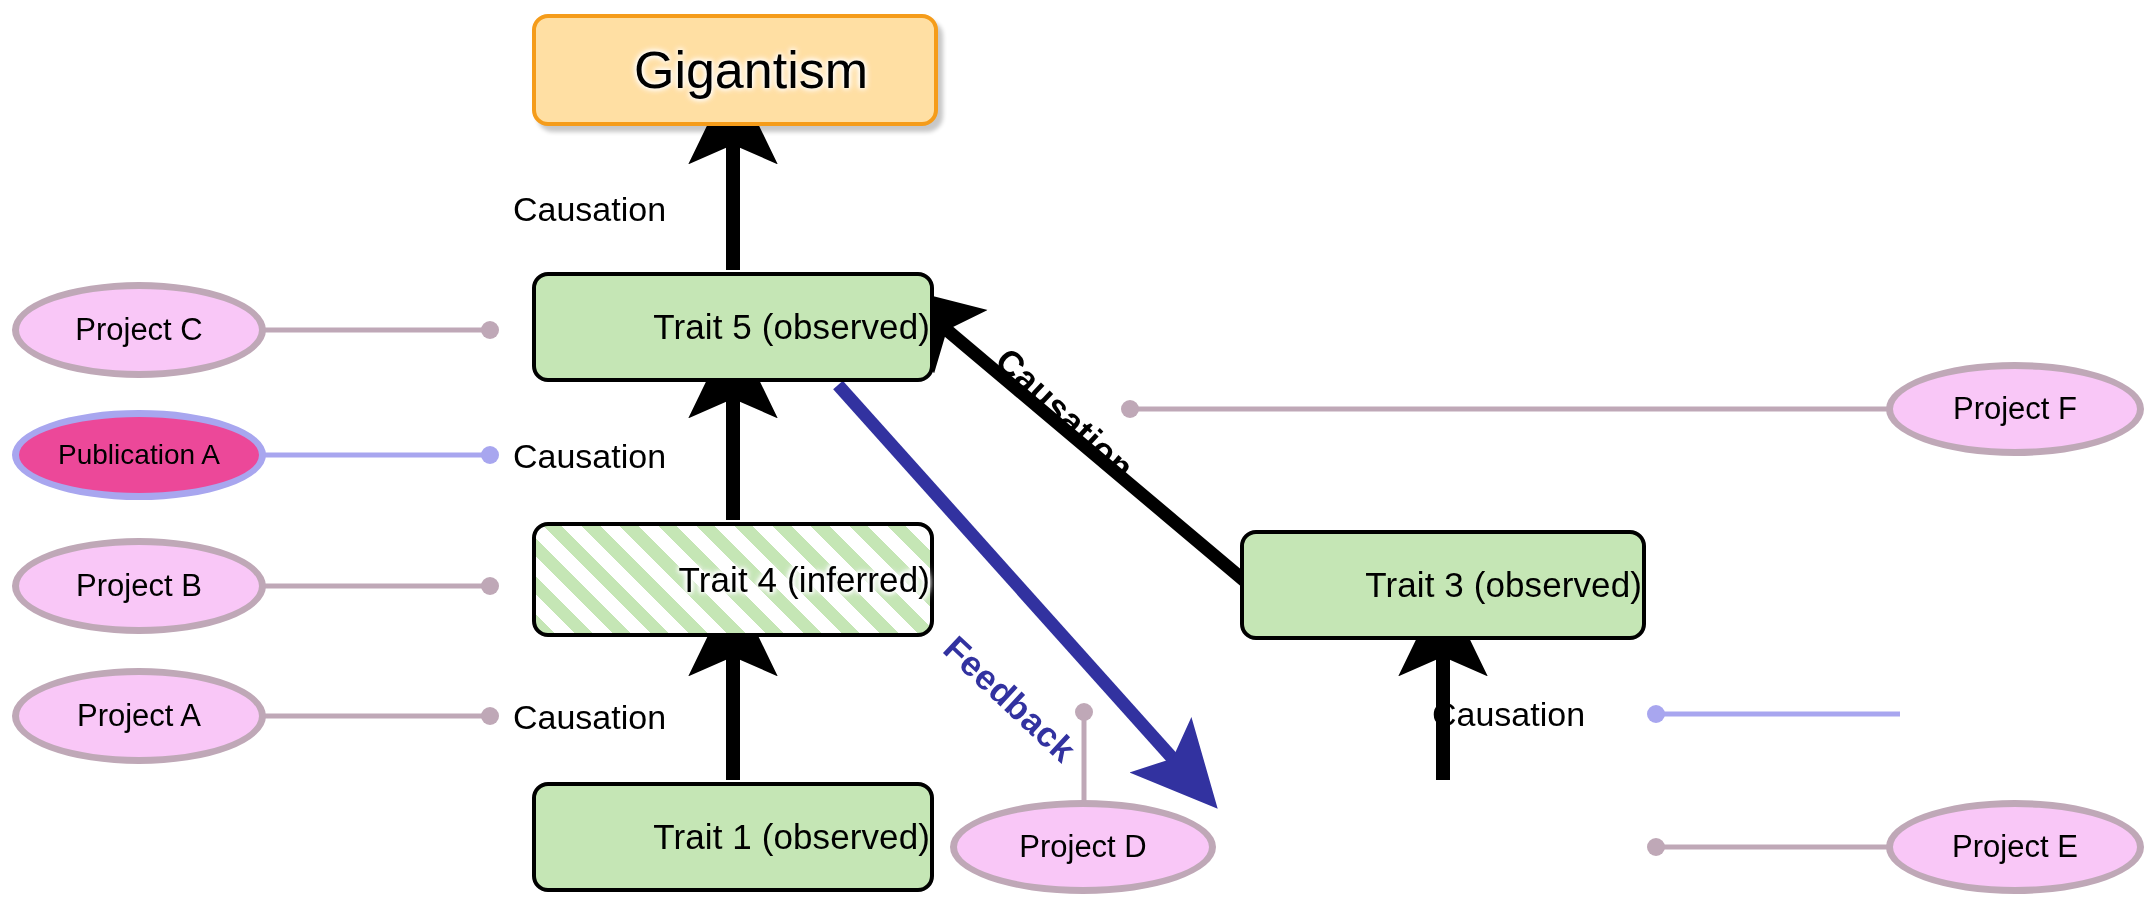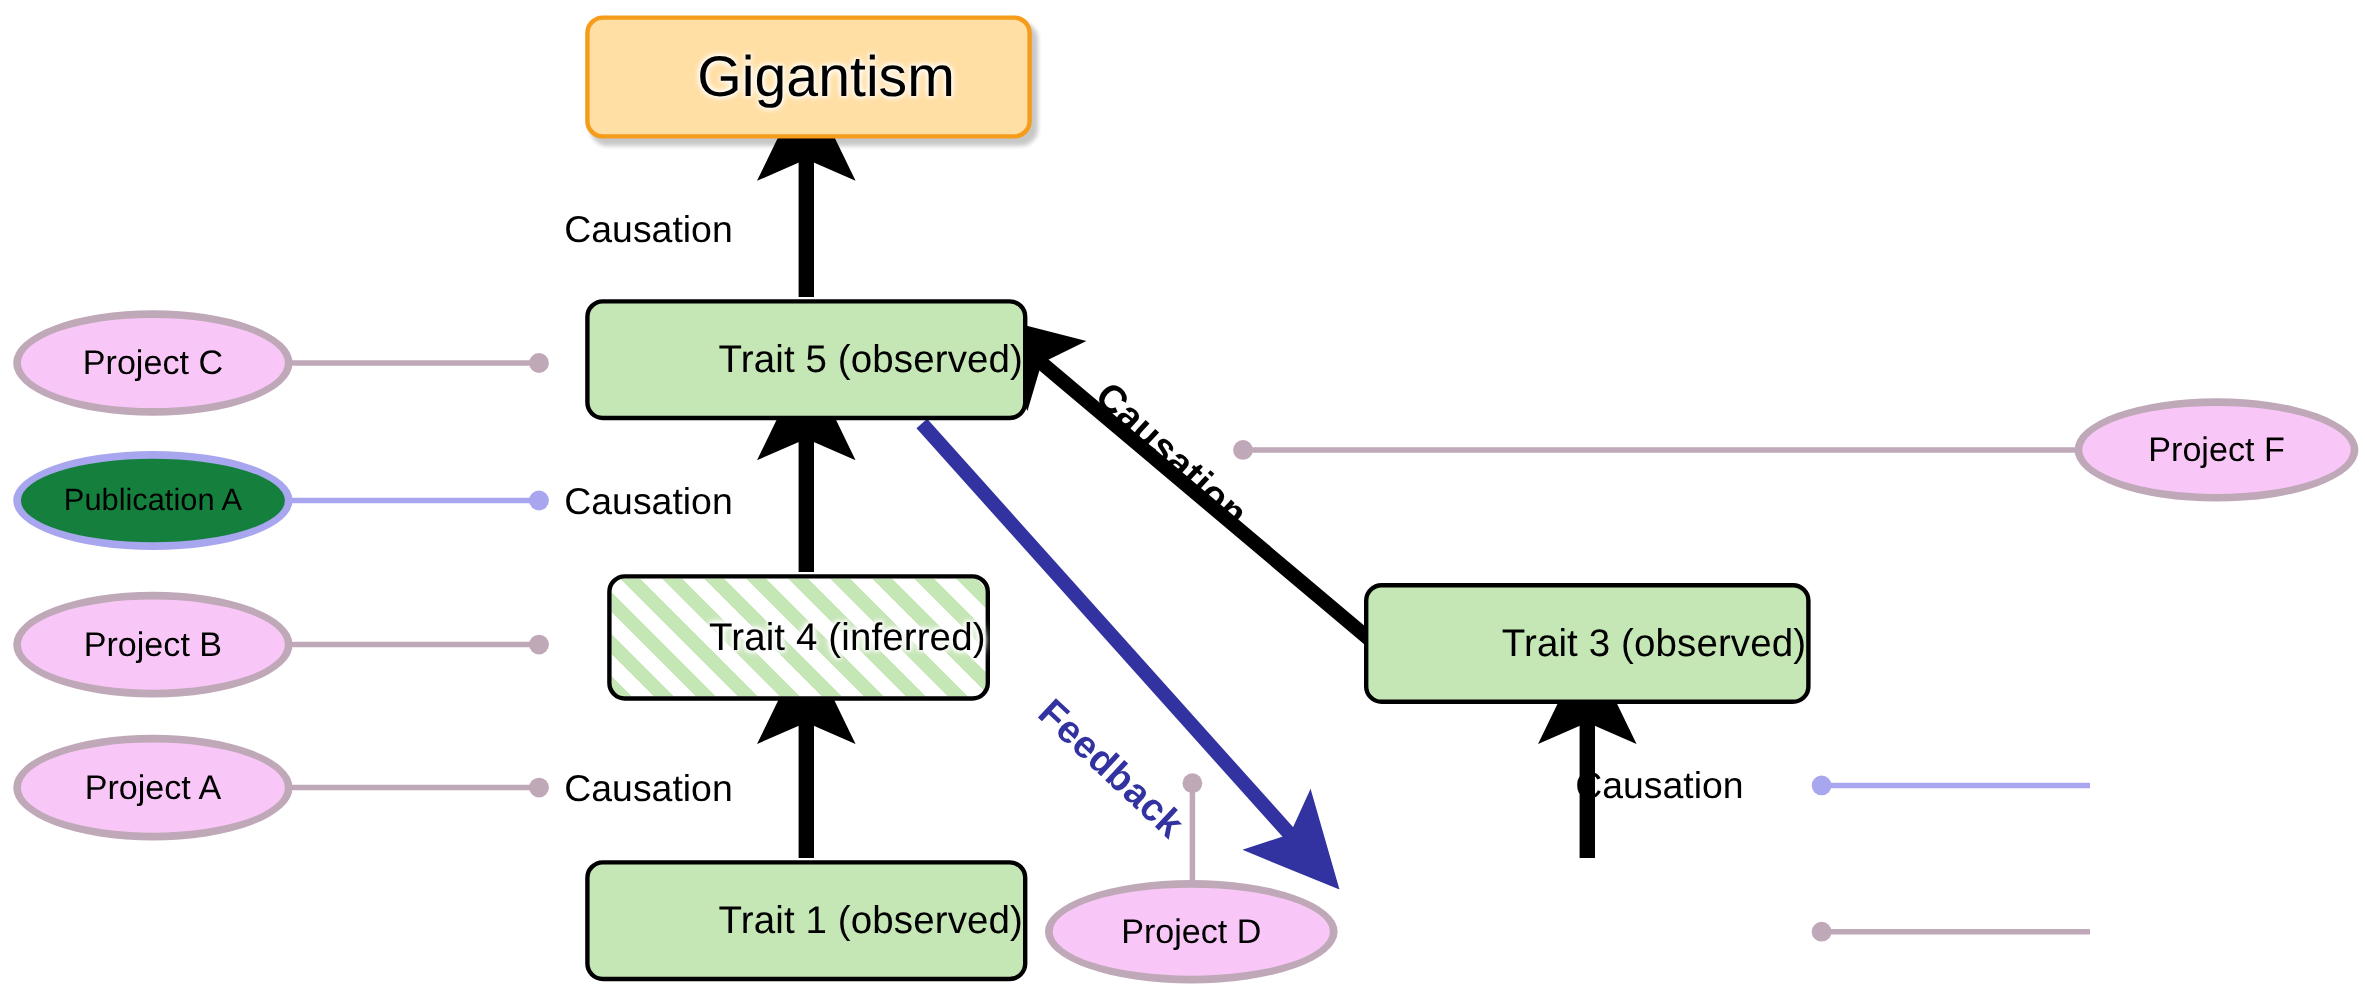--- a/index.html
+++ b/index.html
@@ -94,21 +94,21 @@
     color: #000000;
     white-space: nowrap;
     font-size: 31px;
   }
   .ellipse-node.project {
     background: #f9c7f7;
     border: 7px solid #bfa8b7;
     align-items: center;
   }
   .ellipse-node.publication {
-    background: #15803d;
+    background: #ec4899;
     border: 7px solid #a8a6ef;
   }
 
   
   .edge-label {
     position: absolute;
     color: #000000;
     font-size: 34px;
     white-space: nowrap;
   }
@@ -184,21 +184,21 @@
   </svg>
 
   <div class="root-box" style="left:532px; top:14px; width:406px; height:112px;">
     <span class="root-label">Gigantism</span>
   </div>
 
   <div class="trait-box observed" style="left:532px; top:272px; width:402px; height:110px;">
     <span class="trait-label">Trait 5 (observed)</span>
   </div>
 
-  <div class="trait-box inferred" style="left:552px; top:522px; width:348px; height:115px;padding-left:16px;">
+  <div class="trait-box inferred" style="left:532px; top:522px; width:402px; height:115px;padding-left:16px;">
     <span class="trait-label">Trait 4 (inferred)</span>
   </div>
 
   <div class="trait-box observed" style="left:532px; top:782px; width:402px; height:110px;">
     <span class="trait-label">Trait 1 (observed)</span>
   </div>
 
   <div class="trait-box observed" style="left:1240px; top:530px; width:406px; height:110px;">
     <span class="trait-label">Trait 3 (observed)</span>
   </div>
@@ -222,20 +222,23 @@
 
   <div class="ellipse-node project" style="left:950px; top:800px; width:266px; height:94px;">
     <span>Project  D</span>
   </div>
 
   <div class="ellipse-node project" style="left:1886px; top:362px; width:258px; height:94px;">
     <span>Project  F</span>
   </div>
 
 
+  <div class="ellipse-node project" style="left:1886px; top:800px; width:258px; height:94px;">
+    <span>Project  E</span>
+  </div>
 
   <div class="edge-label" style="left:513px; top:190px;">Causation</div>
 
   <div class="edge-label" style="left:513px; top:437px;">Causation</div>
 
   <div class="edge-label" style="left:513px; top:698px;">Causation</div>
 
   <div class="edge-label" style="left:1432px; top:695px;">Causation</div>
 
   <div class="edge-label rotated-causation" style="left:1015px; top:340px;">Causation</div>

